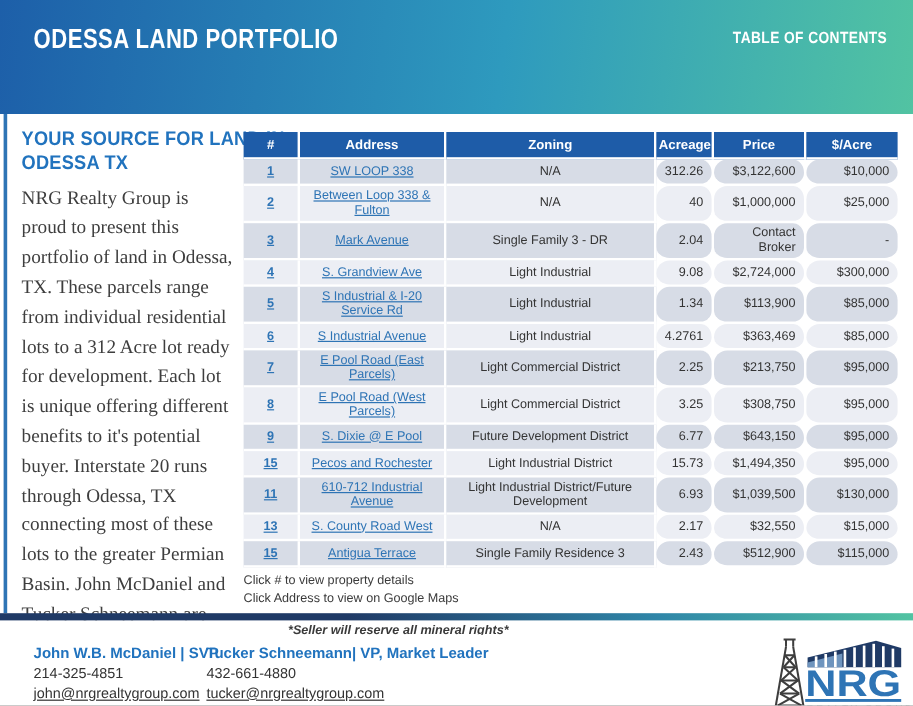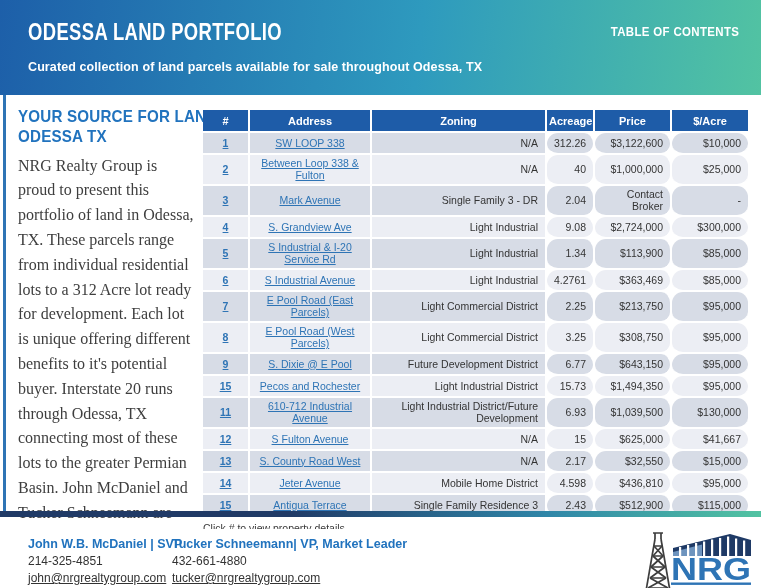--- a/index.html
+++ b/index.html
@@ -28,21 +28,21 @@
   table{width:545px;border-collapse:separate;border-spacing:0;table-layout:fixed;}
   th{background:var(--tableHeader,#1E5CA8);color:#fff;font-size:11px;font-weight:bold;height:21px;
      border-right:2px solid #fff;border-bottom:2px solid #fff;text-align:center;vertical-align:middle;padding:0 2px;}
   th:last-child{border-right:0;}
   td{font-size:10.5px;color:#343434;padding:2px 7px 3px 7px;border-right:2px solid #fff;border-bottom:2px solid #fff;
      vertical-align:middle;height:15px;overflow:hidden;}
   td:last-child{border-right:0;}
   tbody tr:nth-child(odd) td{background:var(--rowOdd,#D7DCE6);}
   tbody tr:nth-child(even) td{background:var(--rowEven,#ECEEF4);}
   .c0,.c1{text-align:center;}
-  .c2{text-align:right;}
+  .c2{text-align:center;}
   .c3,.c4,.c5{text-align:right;border-radius:11px;}
   .c4.tleft{text-align:right;}
   a.tlink{color:var(--link,#2E74B5);text-decoration:underline;cursor:pointer;}
   .c0 a.tlink{font-weight:bold;}
 
   
   .notes{margin-top:4px;font-size:10.5px;color:#3A3A3A;line-height:15px;}
   .notes .mineral{margin:11px 0 0 37px;font-style:italic;font-weight:bold;}
 
   
@@ -57,21 +57,20 @@
   .logo{position:absolute;left:642px;top:1px;width:116px;height:66px;}
 </style>
 </head>
 <body>
 
 <div class="slide">
 
   <div class="banner">
     <div class="title">ODESSA LAND PORTFOLIO</div>
     <div class="toc-label">TABLE OF CONTENTS</div>
-    <div class="subtitle">Curated collection of land parcels available for sale throughout Odessa, TX</div>
   </div>
 
   <div class="accent-line"></div>
 
   <div class="sidebar">
     <h2>
       <span>YOUR SOURCE FOR LAND IN</span>
       <span>ODESSA TX</span>
     </h2>
     <p>NRG Realty Group is proud to present this portfolio of land in Odessa, TX. These parcels range from individual residential lots to a 312 Acre lot ready for development. Each lot is unique offering different benefits to it's potential buyer. Interstate 20 runs through Odessa, TX connecting most of these lots to the greater Permian Basin. John McDaniel and Tucker Schneemann are happy to discuss your land needs!</p>
@@ -180,42 +179,26 @@
           </tr>
           <tr>
             <td class="c0"><a class="tlink">11</a></td>
             <td class="c1"><a class="tlink">610-712 Industrial Avenue</a></td>
             <td class="c2">Light Industrial District/Future Development</td>
             <td class="c3">6.93</td>
             <td class="c4">$1,039,500</td>
             <td class="c5">$130,000</td>
           </tr>
           <tr>
-            <td class="c0"><a class="tlink">12</a></td>
-            <td class="c1"><a class="tlink">S Fulton Avenue</a></td>
-            <td class="c2">N/A</td>
-            <td class="c3">15</td>
-            <td class="c4">$625,000</td>
-            <td class="c5">$41,667</td>
-          </tr>
-          <tr>
             <td class="c0"><a class="tlink">13</a></td>
             <td class="c1"><a class="tlink">S. County Road West</a></td>
             <td class="c2">N/A</td>
             <td class="c3">2.17</td>
             <td class="c4">$32,550</td>
             <td class="c5">$15,000</td>
-          </tr>
-          <tr>
-            <td class="c0"><a class="tlink">14</a></td>
-            <td class="c1"><a class="tlink">Jeter Avenue</a></td>
-            <td class="c2">Mobile Home District</td>
-            <td class="c3">4.598</td>
-            <td class="c4">$436,810</td>
-            <td class="c5">$95,000</td>
           </tr>
           <tr>
             <td class="c0"><a class="tlink">15</a></td>
             <td class="c1"><a class="tlink">Antigua Terrace</a></td>
             <td class="c2">Single Family Residence 3</td>
             <td class="c3">2.43</td>
             <td class="c4">$512,900</td>
             <td class="c5">$115,000</td>
           </tr>
         </tbody>

